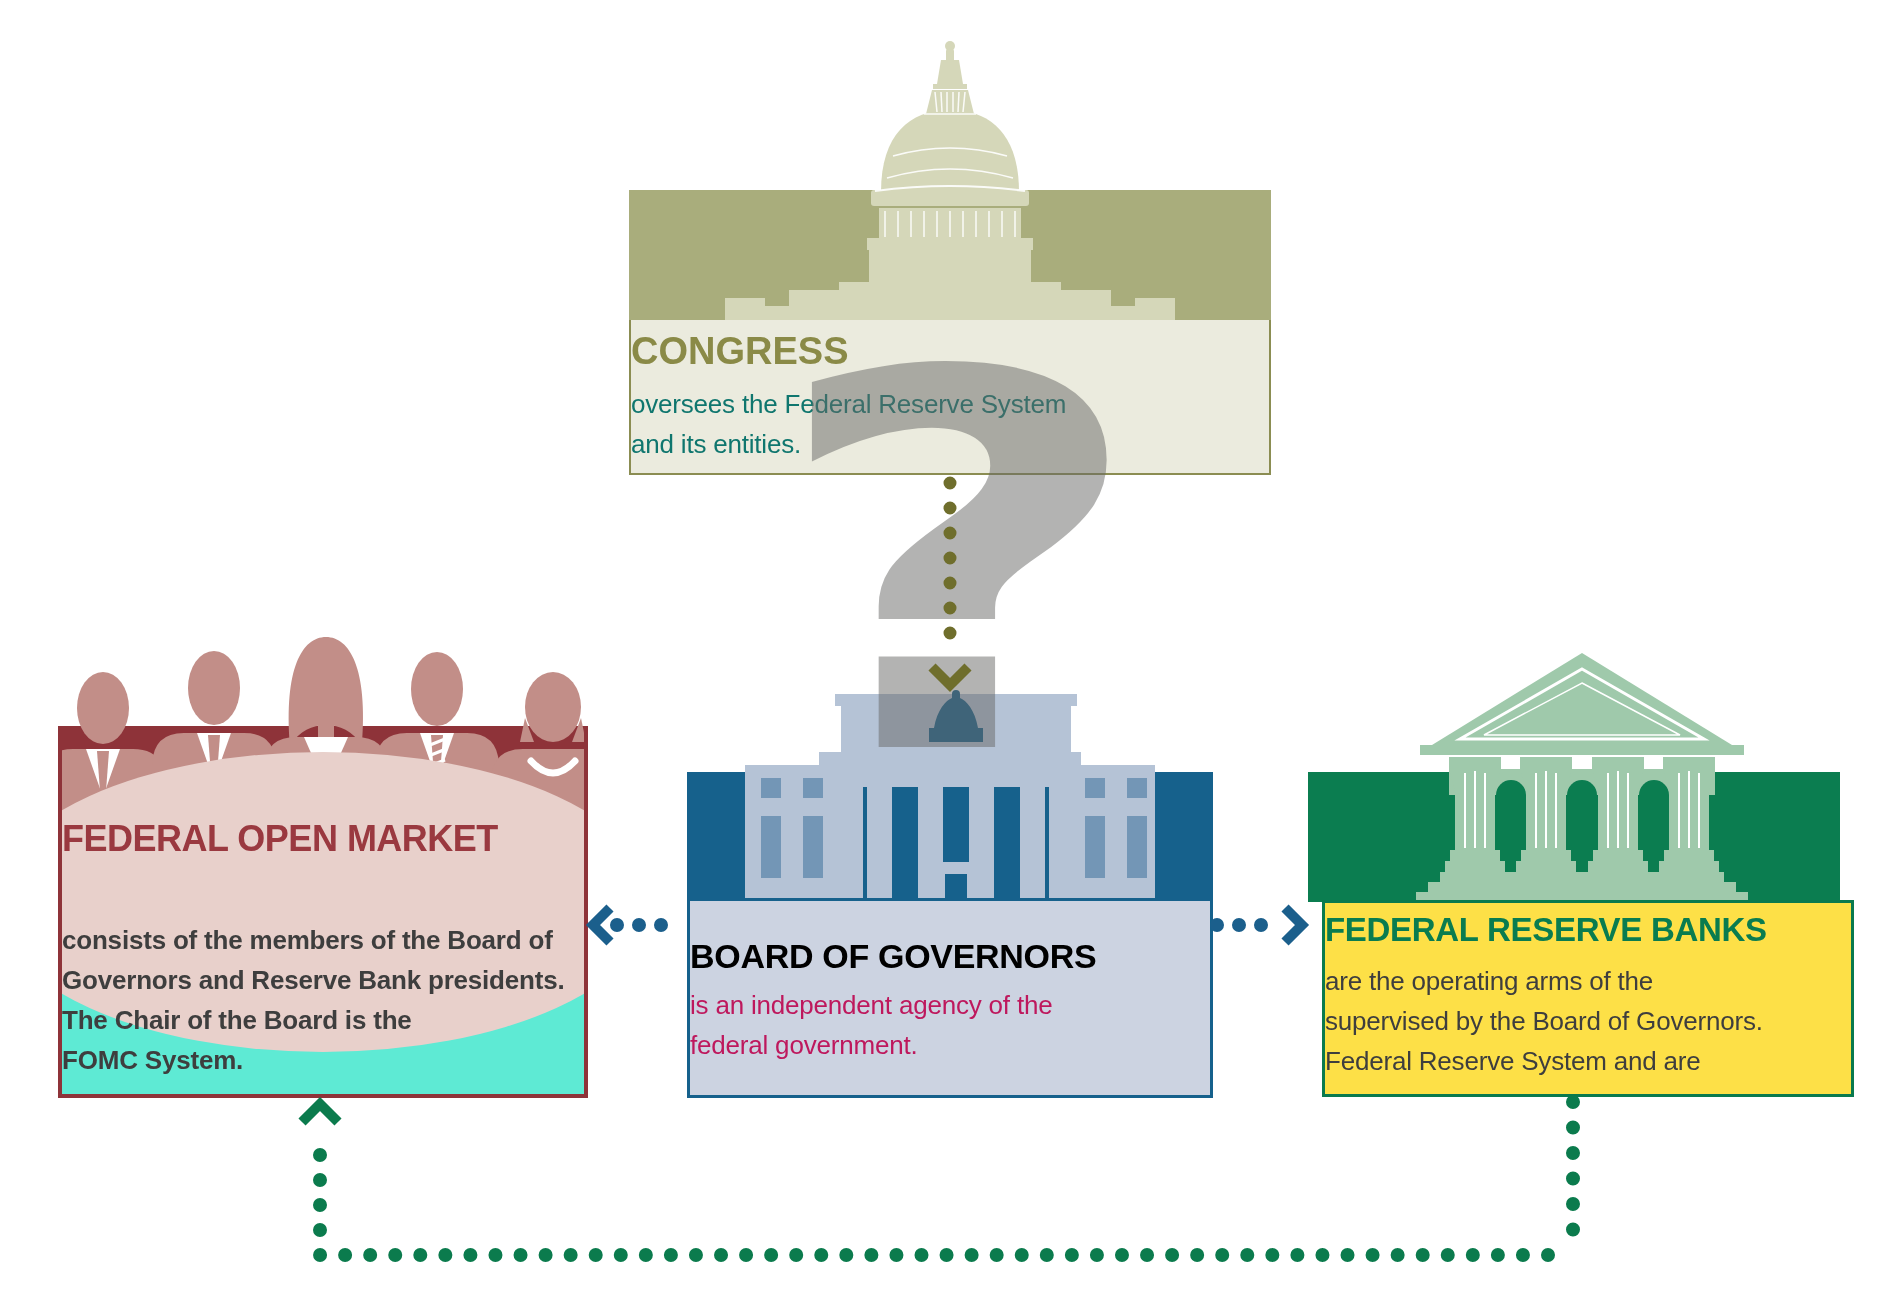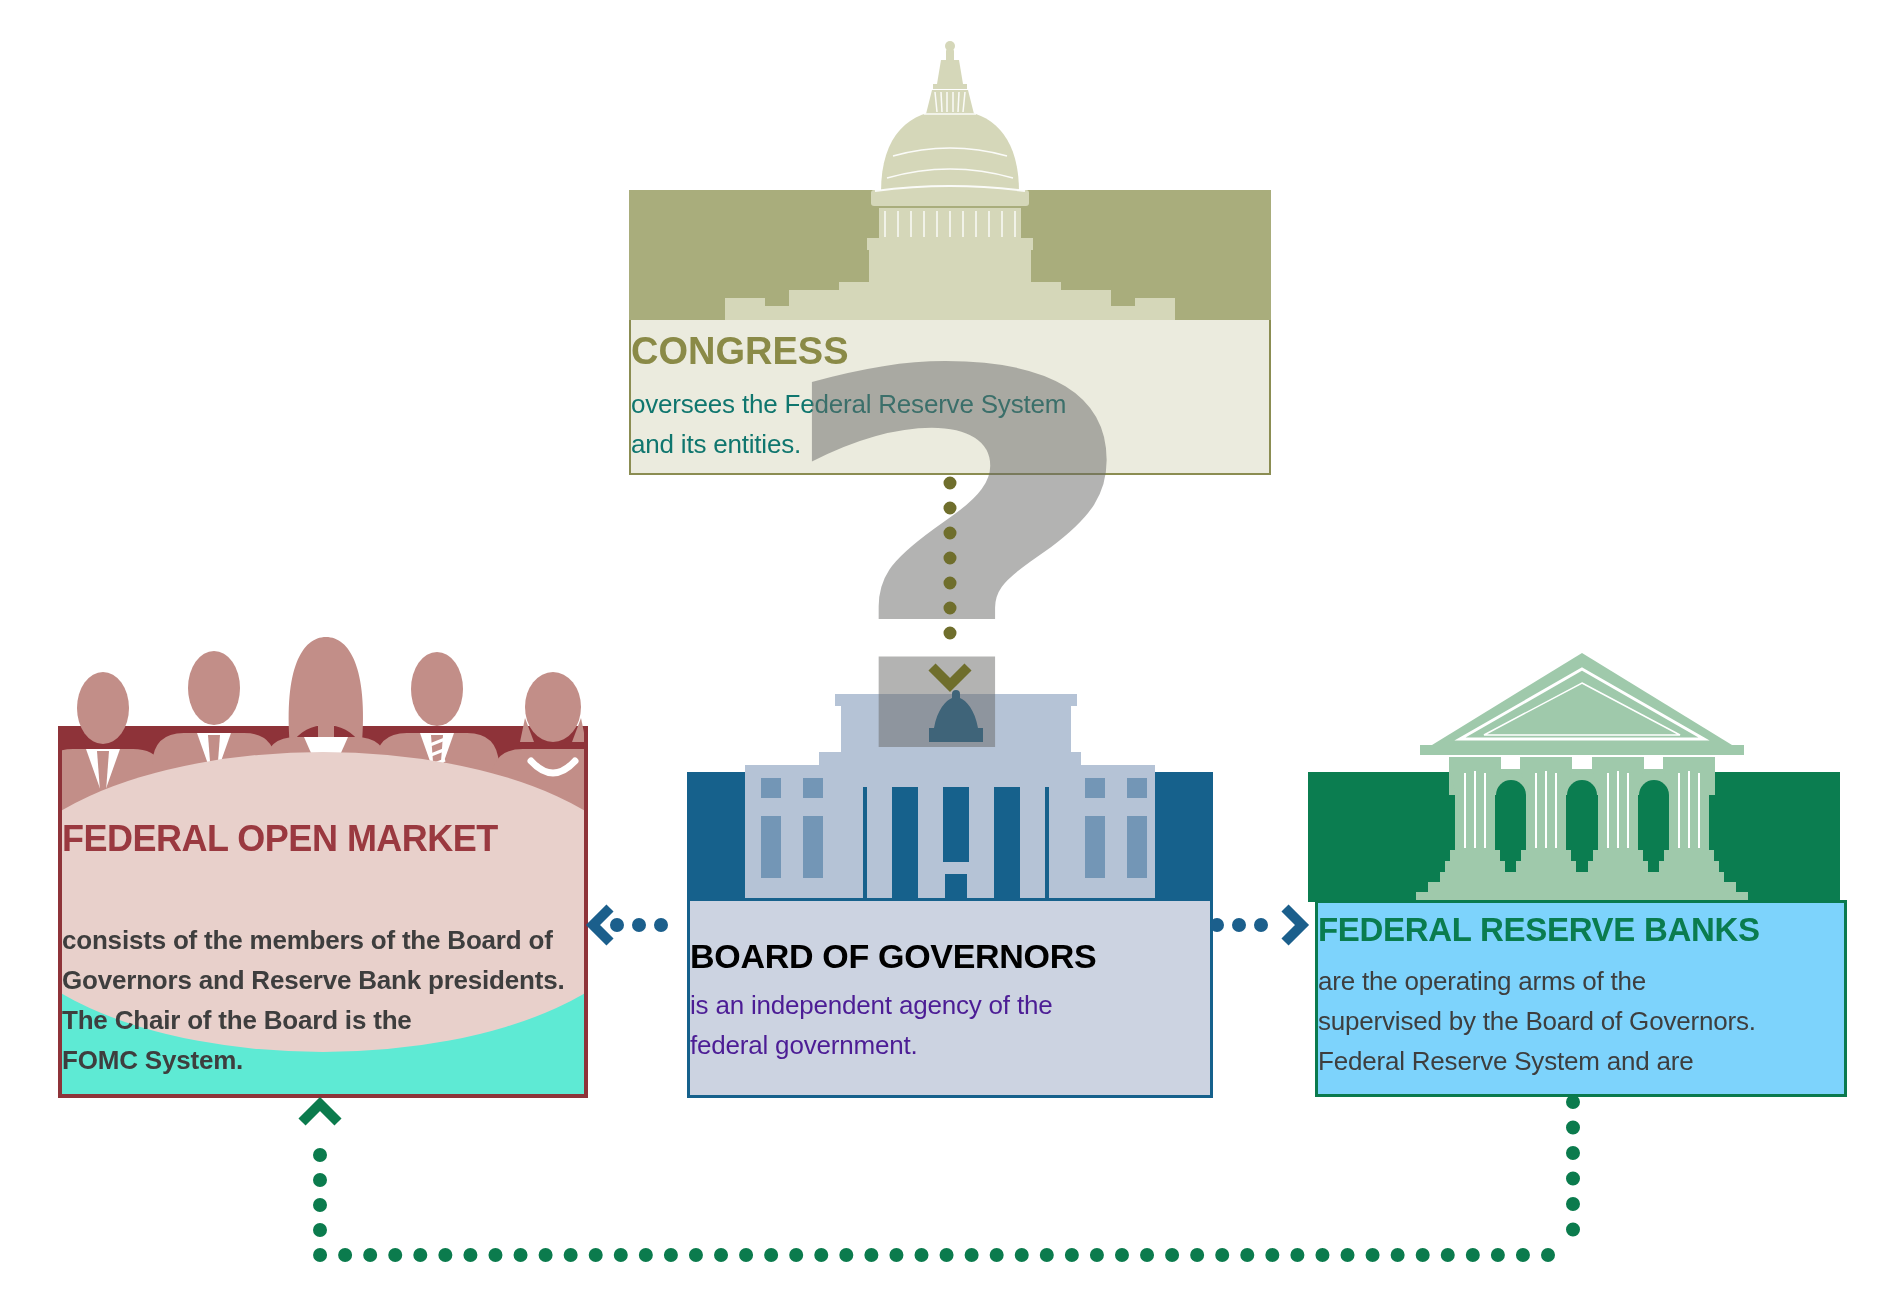--- a/index.html
+++ b/index.html
@@ -29,27 +29,27 @@
   .fomc-title{top:85px;font-size:36px;font-weight:bold;line-height:48px;color:#9a3940;z-index:5;letter-spacing:-0.5px;}
   .fomc-body{top:190px;font-size:26px;line-height:40px;color:#3e3e3e;z-index:5;letter-spacing:-0.2px;font-weight:bold;}
 
   
   .bog-box{left:687px;top:772px;width:526px;height:326px;z-index:10;}
   .bog-band{left:0;top:0;width:526px;height:128px;background:#16618c;}
   .bog-svg{left:0;top:-132px;z-index:2;}
   .bog-panel{left:0;top:126px;width:526px;height:200px;background:#ccd3e1;
     border:3px solid #16618c;box-sizing:border-box;z-index:3;}
   .bog-title{top:36px;font-size:34px;font-weight:bold;color:#000000;letter-spacing:-0.3px;}
-  .bog-body{top:84px;font-size:26px;line-height:40px;color:#4c1d95;letter-spacing:-0.2px;}
+  .bog-body{top:84px;font-size:26px;line-height:40px;color:#be185d;letter-spacing:-0.2px;}
 
   
   .frb-box{left:1308px;top:772px;width:532px;height:325px;z-index:10;}
   .frb-band{left:0;top:0;width:532px;height:130px;background:#0b7d50;}
   .frb-svg{left:0;top:-127px;z-index:2;}
-  .frb-panel{left:7px;top:128px;width:532px;height:197px;background:#7dd3fc;
+  .frb-panel{left:14px;top:128px;width:532px;height:197px;background:#fde047;
     border:3px solid #0a7a4e;box-sizing:border-box;z-index:3;}
   .frb-title{top:8px;font-size:33px;font-weight:bold;color:#0a7c4f;letter-spacing:-0.3px;}
   .frb-body{top:58px;font-size:26px;line-height:40px;color:#3e3e3e;letter-spacing:-0.2px;}
 
   
   .qm-layer{left:0;top:0;z-index:20;pointer-events:none;}
   .qm-layer text{font-family:"DejaVu Sans",sans-serif;}
   .connector-layer{left:0;top:0;z-index:30;pointer-events:none;}
 </style>
 </head>

